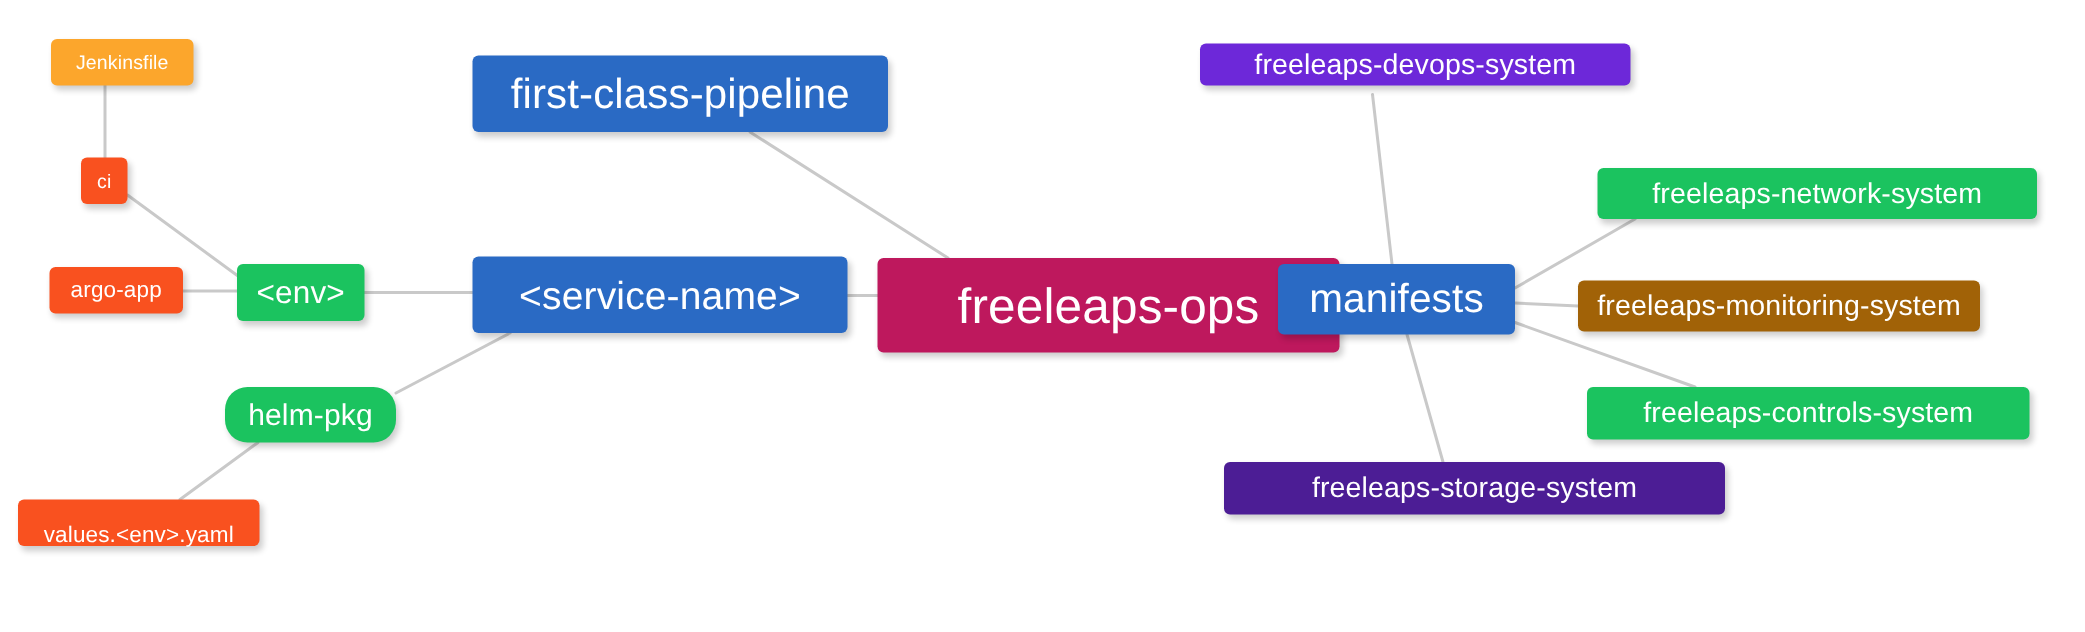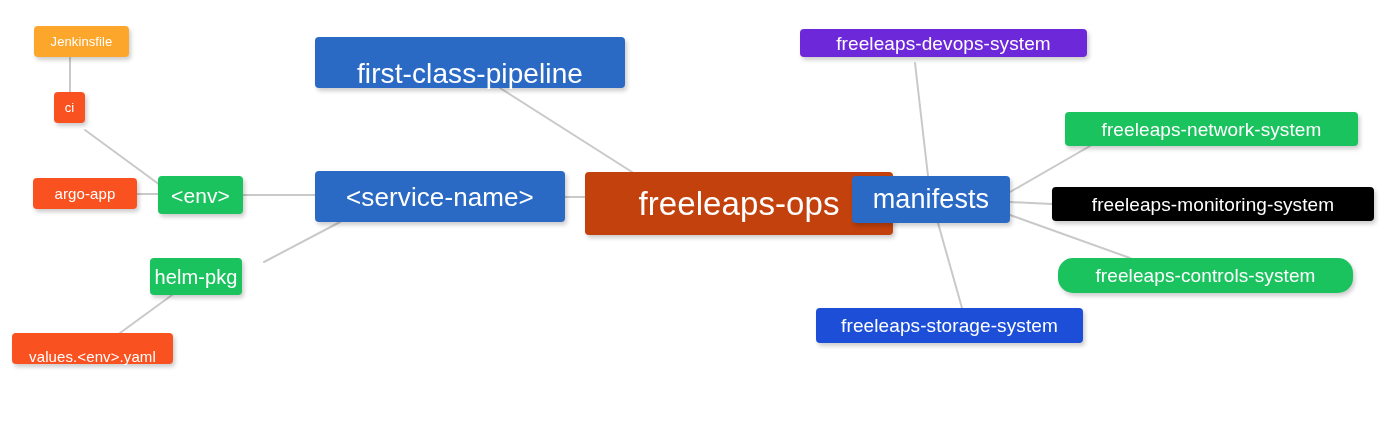--- a/index.html
+++ b/index.html
@@ -64,56 +64,56 @@
       <line x1="928" y1="176" x2="915" y2="63" stroke="#c9c9c9" stroke-width="2" stroke-linecap="round"></line>
       <line x1="1010" y1="192" x2="1090" y2="146" stroke="#c9c9c9" stroke-width="2" stroke-linecap="round"></line>
       <line x1="1010" y1="202" x2="1052" y2="204" stroke="#c9c9c9" stroke-width="2" stroke-linecap="round"></line>
       <line x1="1010" y1="215" x2="1130" y2="258" stroke="#c9c9c9" stroke-width="2" stroke-linecap="round"></line>
       <line x1="938" y1="223" x2="962" y2="308" stroke="#c9c9c9" stroke-width="2" stroke-linecap="round"></line>
     </svg>
   <div id="nodes">
       <div class="node" style="left: 22px; top: 26px; width: 95px; height: 31px; background: rgb(252, 166, 44); font-size: 13px; margin-left: 12px;">
         <span class="node-label">Jenkinsfile</span>
       </div>
-      <div class="node" style="left: 54px; top: 92px; width: 31px; height: 31px; background: rgb(249, 81, 31); font-size: 13px;">
+      <div class="node" style="left: 54px; top: 105px; width: 31px; height: 31px; background: rgb(249, 81, 31); font-size: 13px;">
         <span class="node-label">ci</span>
       </div>
-      <div class="node" style="left: 33px; top: 178px; width: 104px; height: 31px; background: rgb(249, 81, 31); font-size: 15px;">
+      <div class="node" style="left: 33px; top: 178px; width: 89px; height: 31px; background: rgb(249, 81, 31); font-size: 15px;">
         <span class="node-label">argo-app</span>
       </div>
       <div class="node" style="left: 158px; top: 176px; width: 85px; height: 38px; background: rgb(27, 195, 95); font-size: 21px;">
         <span class="node-label">&lt;env&gt;</span>
       </div>
-      <div class="node" style="left: 150px; top: 258px; width: 92px; height: 37px; background: rgb(27, 195, 95); font-size: 20px;">
+      <div class="node" style="left: 150px; top: 258px; width: 114px; height: 37px; background: rgb(27, 195, 95); font-size: 20px; border-radius: 15px;">
         <span class="node-label">helm-pkg</span>
       </div>
       <div class="node" style="left: 12px; top: 333px; width: 161px; height: 31px; background: rgb(249, 81, 31); font-size: 15px; align-items: flex-end;">
         <span class="node-label">values.&lt;env&gt;.yaml</span>
       </div>
-      <div class="node" style="left: 315px; top: 37px; width: 310px; height: 51px; background: rgb(42, 106, 196); font-size: 28px; align-items: flex-end;">
+      <div class="node" style="left: 315px; top: 37px; width: 277px; height: 51px; background: rgb(42, 106, 196); font-size: 28px;">
         <span class="node-label">first-class-pipeline</span>
       </div>
       <div class="node" style="left: 315px; top: 171px; width: 250px; height: 51px; background: rgb(42, 106, 196); font-size: 26px;">
         <span class="node-label">&lt;service-name&gt;</span>
       </div>
-      <div class="node" style="left: 585px; top: 172px; width: 308px; height: 63px; background: #c2410c; font-size: 33px;">
+      <div class="node" style="left: 585px; top: 172px; width: 308px; height: 63px; background: #be185d; font-size: 33px;">
         <span class="node-label">freeleaps-ops</span>
       </div>
       <div class="node" style="left: 852px; top: 176px; width: 158px; height: 47px; background: rgb(42, 106, 196); font-size: 27px;">
         <span class="node-label">manifests</span>
       </div>
       <div class="node" style="left: 800px; top: 29px; width: 287px; height: 28px; background: #6d28d9; font-size: 19px;">
         <span class="node-label">freeleaps-devops-system</span>
       </div>
       <div class="node" style="left: 1065px; top: 112px; width: 293px; height: 34px; background: rgb(27, 195, 95); font-size: 19px;">
         <span class="node-label">freeleaps-network-system</span>
       </div>
-      <div class="node" style="left: 1052px; top: 187px; width: 322px; height: 34px; background: #000000; font-size: 19px;">
+      <div class="node" style="left: 1052px; top: 187px; width: 268px; height: 34px; background: #a16207; font-size: 19px;">
         <span class="node-label">freeleaps-monitoring-system</span>
       </div>
-      <div class="node" style="left: 1058px; top: 258px; width: 295px; height: 35px; background: rgb(27, 195, 95); font-size: 19px; border-radius: 15px;">
+      <div class="node" style="left: 1058px; top: 258px; width: 295px; height: 35px; background: rgb(27, 195, 95); font-size: 19px;">
         <span class="node-label">freeleaps-controls-system</span>
       </div>
-      <div class="node" style="left: 816px; top: 308px; width: 267px; height: 35px; background: #1d4ed8; font-size: 19px;">
+      <div class="node" style="left: 816px; top: 308px; width: 334px; height: 35px; background: #4c1d95; font-size: 19px;">
         <span class="node-label">freeleaps-storage-system</span>
       </div>
     </div>
 </div>
 
 </body></html>

